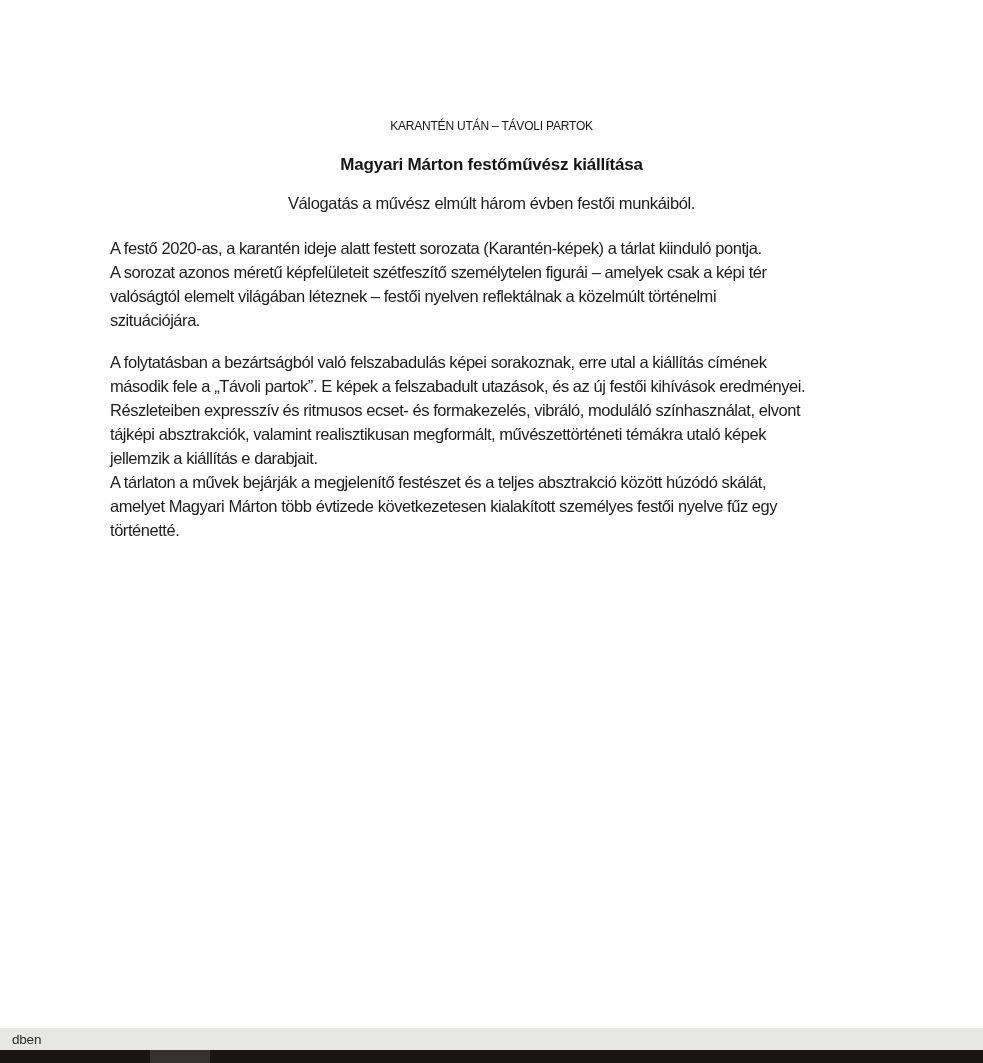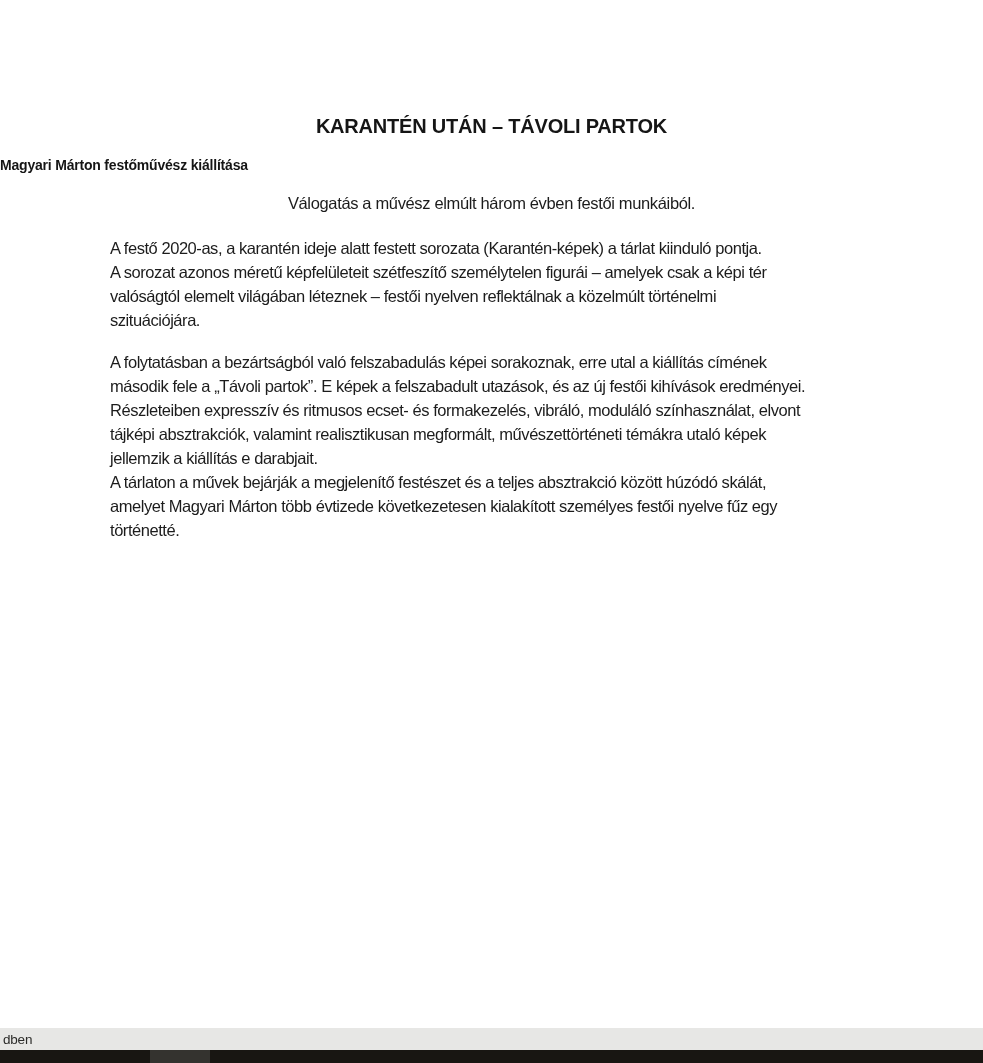--- a/index.html
+++ b/index.html
@@ -12,33 +12,33 @@
     font-family: "Liberation Sans", sans-serif;
   }
   .doc-page {
     height: 1028px;
     box-sizing: border-box;
     padding-top: 116px;
     background: #ffffff;
   }
   .doc-title {
     margin: 0;
-    font-size: 20px;
-    font-weight: bold;
+    font-size: 12px;
+    font-weight: normal;
     line-height: 20px;
     text-align: center;
     letter-spacing: -0.2px;
     color: #151515;
   }
   .doc-subtitle {
     margin: 18px 0 0 0;
-    font-size: 14px;
+    font-size: 17px;
     font-weight: bold;
     line-height: 22px;
-    text-align: left;
+    text-align: center;
     letter-spacing: -0.2px;
     color: #151515;
   }
   .doc-intro {
     margin: 16px 0 0 0;
     font-size: 16.5px;
     line-height: 22px;
     text-align: center;
     letter-spacing: -0.35px;
     color: #1c1c1c;
@@ -52,21 +52,21 @@
     white-space: pre;
   }
   .doc-paragraph.p1 { margin-top: 22px; }
   .doc-paragraph.p2 { margin-top: 18px; }
   .doc-paragraph.p3 { }
   .status-bar {
     height: 22px;
     background: #e7e7e5;
     display: flex;
     align-items: center;
-    padding-left: 3px;
+    padding-left: 12px;
     box-sizing: border-box;
   }
   .status-text {
     font-size: 13.5px;
     color: #2b2b29;
     letter-spacing: -0.2px;
   }
   .taskbar {
     position: relative;
     height: 13px;

